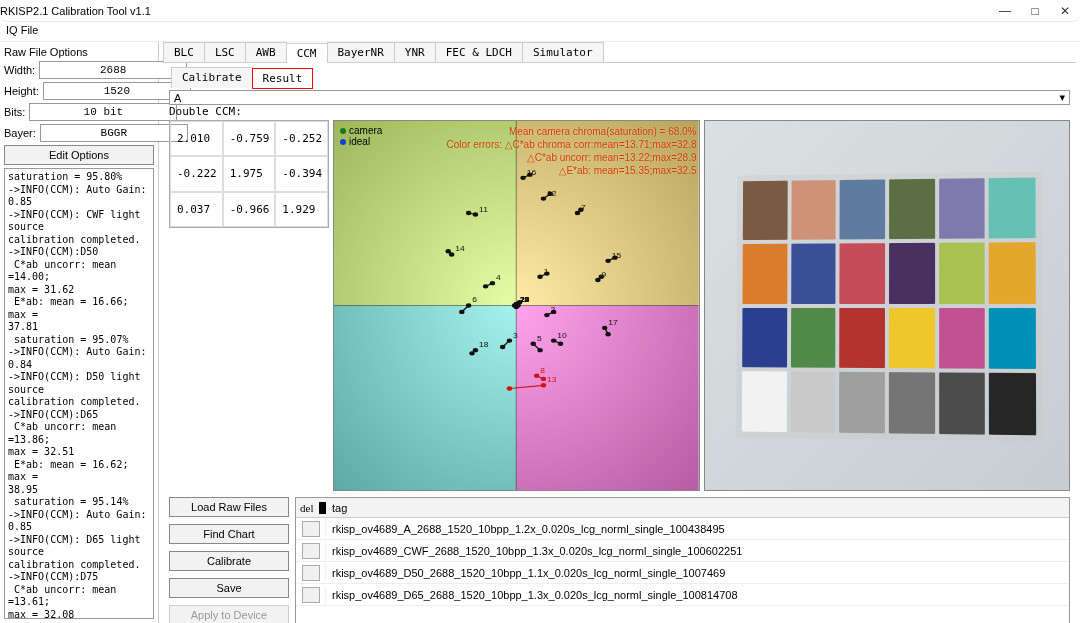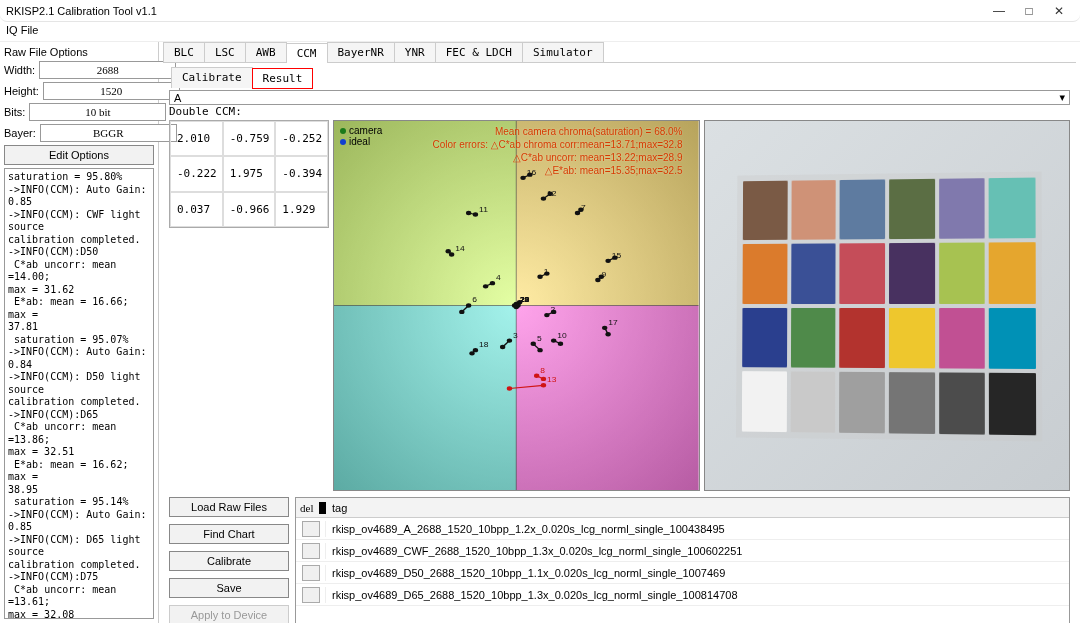--- a/index.html
+++ b/index.html
@@ -1,44 +1,44 @@
 <!DOCTYPE html>
 <html><head>
 <meta charset="utf-8">
 <style>
 * { box-sizing: border-box; margin: 0; padding: 0; }
 body { font-family: "Microsoft YaHei", SimSun, sans-serif; font-size: 11px; background: #fff; color: #000; }
-.title-bar { height: 22px; background: #fff; border-bottom: 1px solid #e5e5e5; display: flex; align-items: center; padding: 0 6px; border-radius: 7px; }
+.title-bar { height: 22px; background: #fff; border-bottom: 1px solid #e5e5e5; display: flex; align-items: center; padding: 0 0; border-radius: 7px; }
 .title-bar .title { flex: 1; }
 .title-bar .btn { width: 30px; text-align: center; font-size: 12px; color: #333; }
 .menu-bar { height: 20px; padding: 2px 6px; border-bottom: 1px solid #eee; }
 .main { display: flex; height: 581px; }
 .left-pane { width: 159px; border-right: 1px solid #ccc; padding: 4px; display: flex; flex-direction: column; }
 .fieldset-label { font-size: 11px; margin-bottom: 3px; }
 .form-row { display: flex; align-items: center; margin-bottom: 3px; }
 .form-row label { width: 40px; text-align: left; margin-right: 4px; }
-.form-row input { flex: 1; border: 1px solid #999; height: 18px; text-align: center; font-family: Liberation Serif, serif; font-size: 11px; }
+.form-row input { flex: 1; border: 1px solid #999; height: 18px; text-align: center; font-family: Liberation Mono, monospace; font-size: 11px; }
 .btn-long { width: 100%; height: 20px; border: 1px solid #888; background: #f2f2f2; font-size: 11px; cursor: pointer; margin-bottom: 3px; }
 .log-box { flex: 1; border: 1px solid #999; padding: 2px 3px; overflow-y: scroll; font-size: 10px; line-height: 1.25; white-space: pre-wrap; font-family: SimSun, monospace; }
 .right-pane { flex: 1; display: flex; flex-direction: column; padding: 0 4px 4px 4px; }
 .tab-row { display: flex; border-bottom: 1px solid #ccc; height: 22px; align-items: flex-end; }
 .tab { padding: 3px 10px; border: 1px solid #ccc; border-bottom: none; background: #f5f5f5; font-size: 11px; margin-right: -1px; cursor: pointer; font-family: SimSun, monospace; }
 .tab.active { background: #fff; position: relative; top: 1px; }
 .tab.highlight { border: 1px solid red; }
 .sub-row { display: flex; padding: 4px 8px 2px 8px; }
 .dropdown { margin: 0 6px; height: 18px; border: 1px solid #999; display: flex; align-items: center; padding: 0 4px; background: #fff; }
 .dropdown .arrow { margin-left: auto; }
 .section-label { padding: 0 6px; font-family: SimSun, monospace; }
 .vis-row { display: flex; padding: 2px 6px; height: 375px; }
 .matrix { border: 1px solid #aaa; width: 160px; height: 108px; display: grid; grid-template-columns: repeat(3,1fr); grid-template-rows: repeat(3,1fr); }
 .matrix div { border: 1px solid #ddd; display: flex; align-items: center; padding-left: 6px; font-family: SimSun, monospace; }
 .chroma-box { flex: 1; border: 1px solid #888; margin: 0 4px; position: relative; overflow: hidden; }
 .image-box { flex: 1; border: 1px solid #888; position: relative; background: linear-gradient(135deg,#dbe0e3,#c8cdd1); overflow: hidden; }
 .chroma-svg { width: 100%; height: 100%; display: block; }
-.info-text { position: absolute; top: 4px; right: 16px; text-align: right; font-size: 10px; color: #d63a00; line-height: 1.3; text-shadow: 0 0 2px rgba(255,255,255,0.4); }
+.info-text { position: absolute; top: 4px; right: 2px; text-align: right; font-size: 10px; color: #d63a00; line-height: 1.3; text-shadow: 0 0 2px rgba(255,255,255,0.4); }
 .legend { position: absolute; top: 4px; left: 6px; font-size: 10px; }
 .legend div { display:flex; align-items:center; gap:3px; }
 .legend .dot { width:6px; height:6px; border-radius:50%; display:inline-block; }
 .bottom-row { display: flex; padding: 4px 6px 0 6px; flex:1; }
 .btn-col { width: 120px; display: flex; flex-direction: column; gap: 4px; margin-right: 6px; }
 .table-area { flex: 1; border: 1px solid #999; display: flex; flex-direction: column; overflow: hidden; }
 .table-hdr { display: flex; background: #f3f3f3; border-bottom: 1px solid #ccc; height: 20px; align-items: center; font-size: 11px; }
 .table-hdr .c1 { width: 30px; border-right: 7px solid #000000; padding-left: 4px; font-family: Liberation Serif, serif; }
 .table-hdr .c2 { flex: 1; padding-left: 6px; }
 .table-body { flex:1; overflow-y: auto; }

